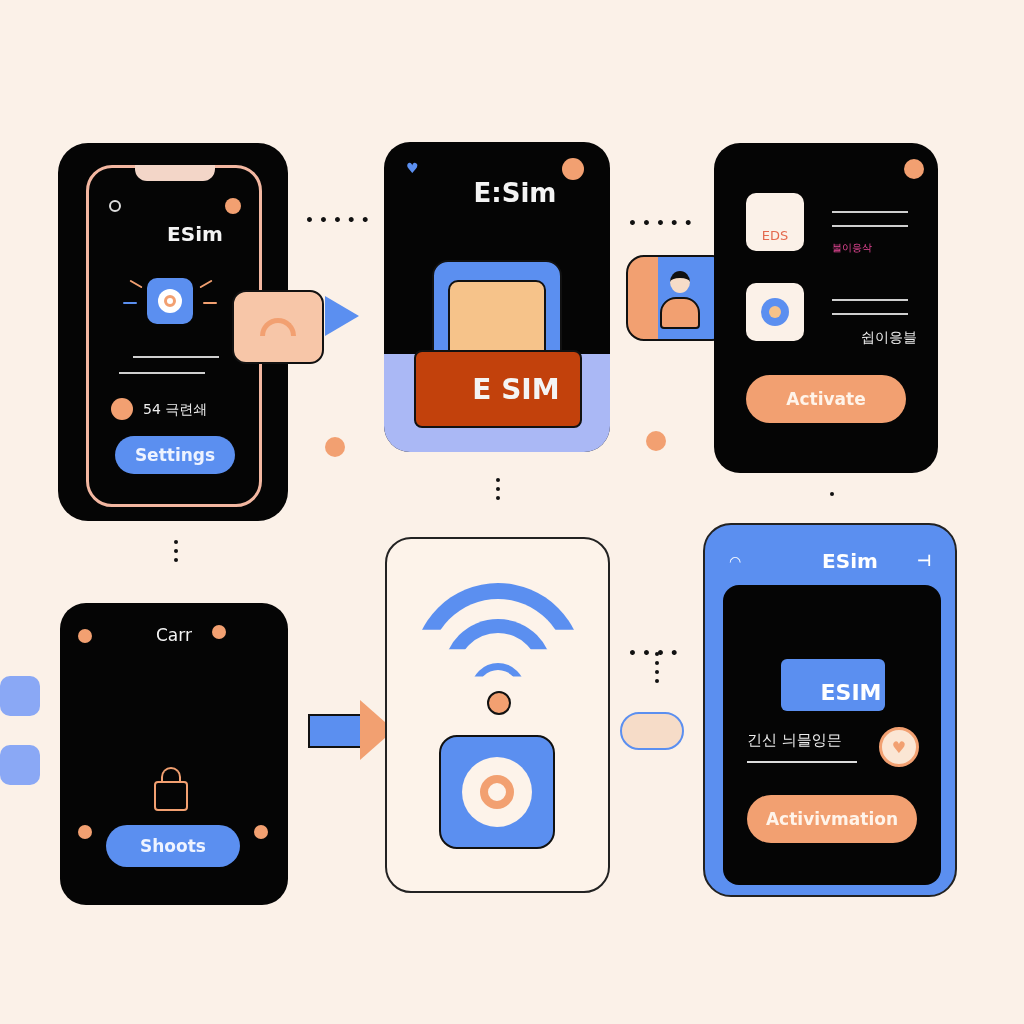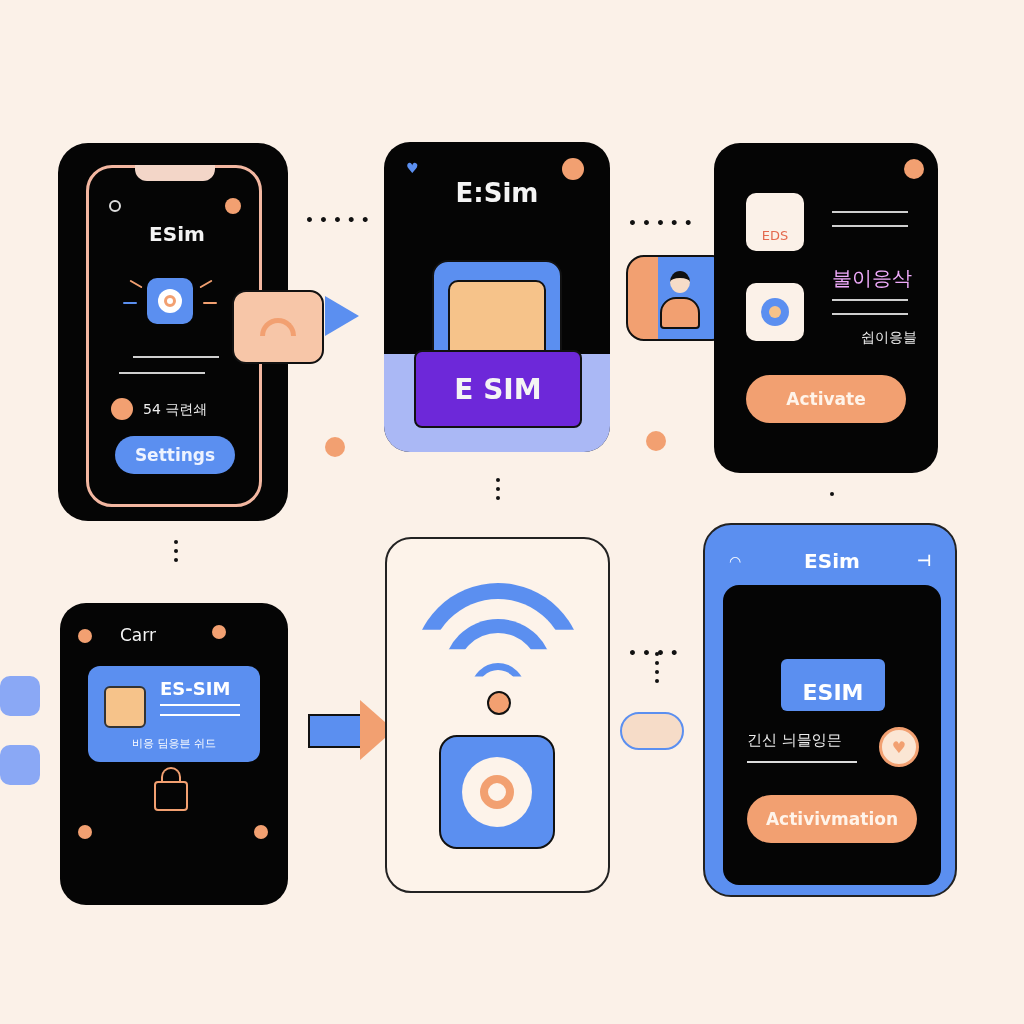--- a/index.html
+++ b/index.html
@@ -1,20 +1,20 @@
 <!DOCTYPE html>
 <html><head>
 <meta charset="utf-8">
 <style>
   * { box-sizing: border-box; margin: 0; padding: 0; }
   body { width: 1024px; height: 1024px; background: #fbf1e8; position: relative; overflow: hidden; font-family: "DejaVu Sans", sans-serif; }
   .abs { position: absolute; }
   .card { position: absolute; border-radius: 26px; }
   .black { background: #050505; }
-  .txt-w { color: #f4f4f4; font-weight: bold; }
+  .txt-w { color: #f4f4f4; font-weight: bold; padding-left: 36px; }
   .btn { position: absolute; border-radius: 22px; display: flex; align-items: center; justify-content: center; font-weight: bold; font-size: 17px; }
   .btn-blue { background: #5b8ff0; color: #eef3ff; }
   .btn-orange { background: #f2a071; color: #fff4ea; }
   .line { position: absolute; height: 2px; background: #cfcfcf; }
   .dots { position: absolute; font-size: 14px; letter-spacing: 5px; color: #111; font-weight: bold; }
   .vdots { position: absolute; width: 4px; display: flex; flex-direction: column; gap: 5px; }
   .vdots span { width: 4px; height: 4px; border-radius: 50%; background: #111; }
   .ray { position: absolute; width: 14px; height: 2px; border-radius: 1px; }
 </style>
 </head>
@@ -49,38 +49,38 @@
 <div class="dots" style="left:305px;top:212px;">•••••</div>
 
 <div class="card black" style="left:384px;top:142px;width:226px;height:310px;overflow:hidden;">
   <div class="abs" style="left:22px;top:18px;color:#5b8ff0;font-size:14px;">♥</div>
   <div class="abs" style="left:178px;top:16px;width:22px;height:22px;background:#f2a071;border-radius:50%;"></div>
   <div class="abs txt-w" style="left:0;width:226px;top:36px;text-align:center;font-size:26px;">E:Sim</div>
   <div class="abs" style="left:0;top:212px;width:226px;height:98px;background:#aab8f5;"></div>
   <div class="abs" style="left:48px;top:118px;width:130px;height:120px;background:#5b8ff0;border:2px solid #111;border-radius:16px;">
     <div style="position:absolute;left:14px;top:18px;width:98px;height:82px;background:#f6c38a;border:2px solid #111;border-radius:10px;"></div>
   </div>
-  <div class="abs" style="left:30px;top:208px;width:168px;height:78px;background:#6d28d9;border:2px solid #111;border-radius:8px;display:flex;align-items:center;justify-content:center;">
+  <div class="abs" style="left:30px;top:208px;width:168px;height:78px;background:#c2410c;border:2px solid #111;border-radius:8px;display:flex;align-items:center;justify-content:center;">
     <span class="txt-w" style="font-size:28px;">E SIM</span>
   </div>
 </div>
 
 <div class="dots" style="left:628px;top:215px;">•••••</div>
 <div class="abs" style="left:626px;top:255px;width:104px;height:86px;border:2px solid #111;border-radius:18px;background:linear-gradient(90deg,#f2a071 0 30%,#5b8ff0 30%);">
   <div style="position:absolute;left:42px;top:14px;width:20px;height:22px;border-radius:50%;background:#f6dcc8;border-top:7px solid #111;"></div>
   <div style="position:absolute;left:32px;top:40px;width:40px;height:32px;border-radius:16px 16px 4px 4px;background:#f2a071;border:2px solid #111;"></div>
 </div>
 <div class="card black" style="left:714px;top:143px;width:224px;height:330px;">
   <div class="abs" style="left:190px;top:16px;width:20px;height:20px;background:#f2a071;border-radius:50%;"></div>
   <div class="abs" style="left:32px;top:50px;width:58px;height:58px;background:#fbf1e8;border-radius:10px;display:flex;align-items:flex-end;justify-content:center;padding-bottom:8px;">
     <span style="color:#e46a4e;font-size:13px;">EDS</span>
   </div>
   <div class="line" style="left:118px;top:68px;width:76px;"></div>
   <div class="line" style="left:118px;top:82px;width:76px;"></div>
-  <div class="abs" style="left:118px;top:98px;color:#f0abfc;font-size:20px;margin-top:24px;">불이응삭</div>
+  <div class="abs" style="left:118px;top:98px;color:#ec4899;font-size:10px;">불이응삭</div>
   <div class="abs" style="left:32px;top:140px;width:58px;height:58px;background:#fbf1e8;border-radius:10px;display:flex;align-items:center;justify-content:center;">
     <div style="width:28px;height:28px;border-radius:50%;background:#5b8ff0;display:flex;align-items:center;justify-content:center;">
         <div style="width:12px;height:12px;border-radius:50%;background:#f6c38a;"></div>
       </div>
   </div>
   <div class="line" style="left:118px;top:156px;width:76px;"></div>
   <div class="line" style="left:118px;top:170px;width:76px;"></div>
   <div class="abs" style="left:118px;top:186px;color:#eee;font-size:14px;margin-left:29px;">쉽이응블</div>
   <div class="btn btn-orange" style="left:32px;top:232px;width:160px;height:48px;border-radius:24px;">Activate</div>
 </div>
@@ -98,32 +98,26 @@
     <span></span>
   </div>
 <div class="vdots" style="left:830px;top:492px;">
     <span></span>
   </div>
 
 <div class="card black" style="left:60px;top:603px;width:228px;height:302px;">
   <div class="abs txt-w" style="left:60px;top:22px;font-size:17px;font-weight:normal;">Carr</div>
   <div class="abs" style="left:18px;top:26px;width:14px;height:14px;border-radius:50%;background:#f2a071;"></div>
   <div class="abs" style="left:152px;top:22px;width:14px;height:14px;border-radius:50%;background:#f2a071;"></div>
-  <div class="abs" style="left:28px;top:63px;width:172px;height:96px;background:#5b8ff0;border-radius:12px;">
-    <div style="position:absolute;left:16px;top:20px;width:42px;height:42px;background:#f6c38a;border:2px solid #333;border-radius:6px;"></div>
-    <div class="txt-w" style="position:absolute;left:72px;top:12px;font-size:18px;color:#fff;">ES-SIM</div>
-    <div style="position:absolute;left:72px;top:38px;width:80px;height:2px;background:#fff;"></div>
-    <div style="position:absolute;left:72px;top:48px;width:80px;height:2px;background:#fff;"></div>
-    <div style="position:absolute;left:0;width:172px;top:70px;text-align:center;font-size:11px;color:#fff;">비응 딤응븐 쉬드</div>
-  </div>
   <div class="abs" style="left:94px;top:178px;width:34px;height:30px;border:2px solid #f2a071;border-radius:4px;">
     <div style="position:absolute;left:5px;top:-16px;width:20px;height:16px;border:2px solid #f2a071;border-bottom:none;border-radius:10px 10px 0 0;"></div>
   </div>
   <div class="abs" style="left:18px;top:222px;width:14px;height:14px;border-radius:50%;background:#f2a071;"></div>
   <div class="abs" style="left:194px;top:222px;width:14px;height:14px;border-radius:50%;background:#f2a071;"></div>
+  <div class="btn btn-blue" style="left:46px;top:222px;width:134px;height:42px;">Shoots</div>
 </div>
 <div class="abs" style="left:0;top:676px;width:40px;height:40px;border-radius:10px;background:#8aa8f5;"></div>
 <div class="abs" style="left:0;top:745px;width:40px;height:40px;border-radius:10px;background:#8aa8f5;"></div>
 <div class="abs" style="left:308px;top:714px;width:54px;height:34px;background:#5b8ff0;border:2px solid #111;"></div>
 <div class="abs" style="left:360px;top:700px;width:0;height:0;border-top:30px solid transparent;border-bottom:30px solid transparent;border-left:34px solid #f2a071;"></div>
 
 <div class="card" style="left:385px;top:537px;width:225px;height:356px;border:2px solid #222;background:#fdf3ea;">
   <div class="abs" style="left:26px;top:44px;width:170px;height:120px;">
     <div style="position:absolute;left:0;top:0;width:170px;height:85px;border:16px solid #5b8ff0;border-bottom:none;border-radius:170px 170px 0 0;clip-path:inset(0 0 45% 0);"></div>
     <div style="position:absolute;left:30px;top:36px;width:110px;height:55px;border:14px solid #5b8ff0;border-bottom:none;border-radius:110px 110px 0 0;clip-path:inset(0 0 45% 0);"></div>

